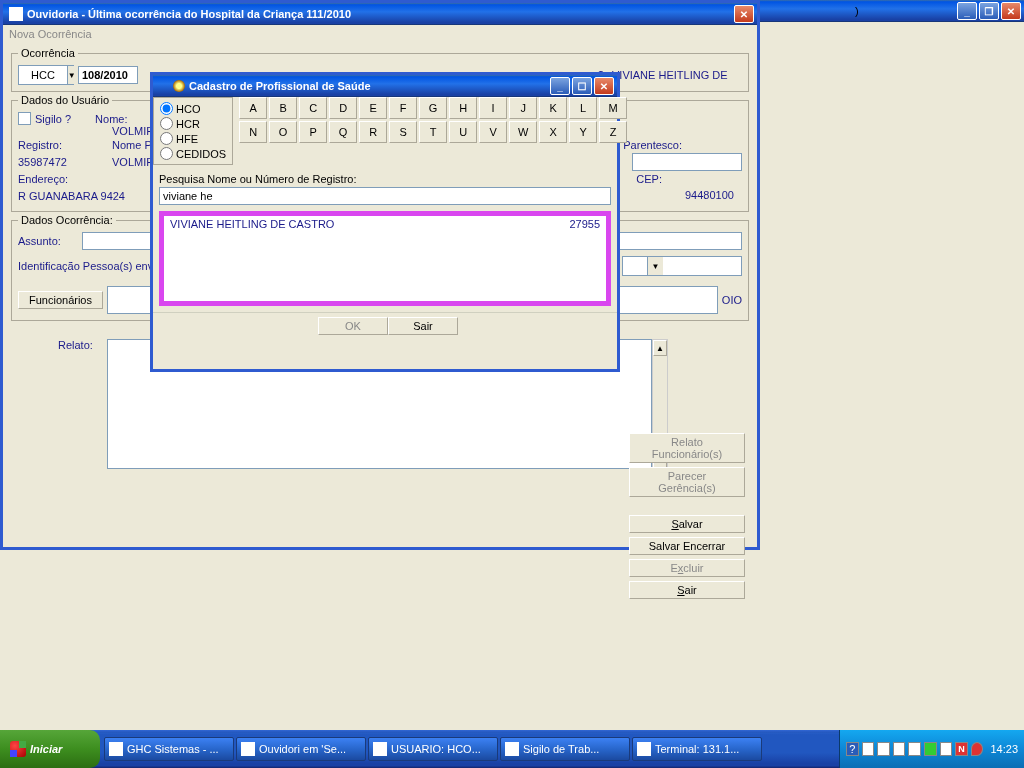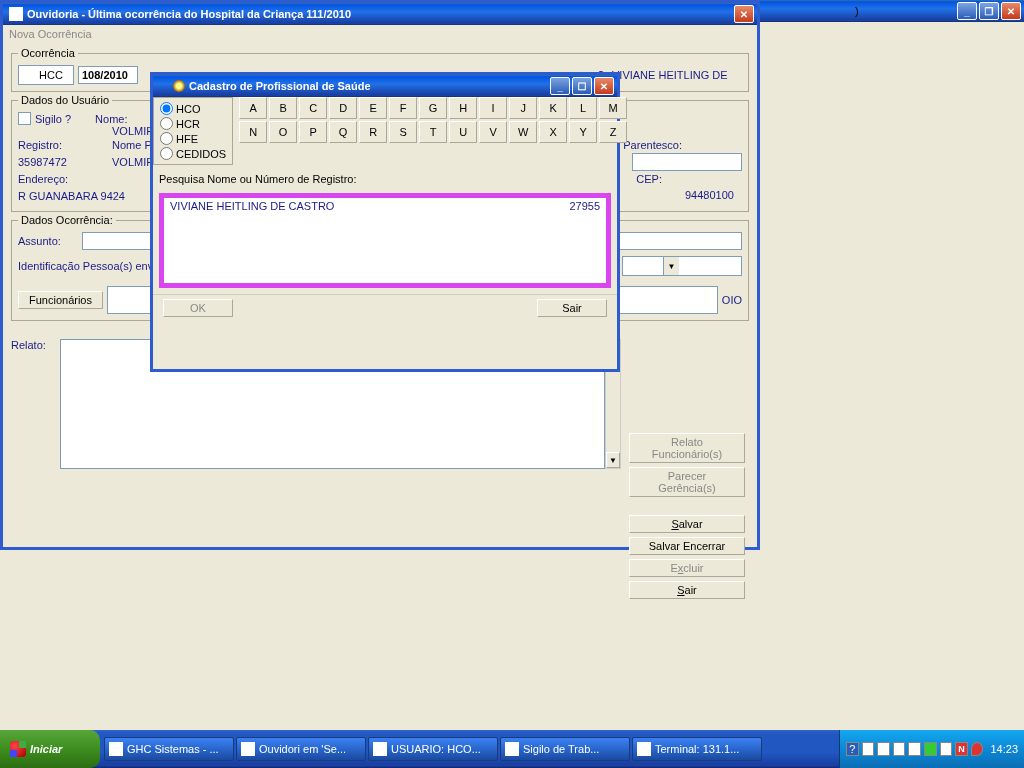--- a/index.html
+++ b/index.html
@@ -58,21 +58,21 @@
   .alpha-grid { display: grid; grid-template-columns: repeat(13, 28px); grid-template-rows: repeat(2, 22px); gap: 2px; }
   .alpha-btn { background: #ece9d8; border: 1px solid #aca899; border-top-color:#fff; border-left-color:#fff; display:flex; align-items:center; justify-content:center; cursor:pointer; }
   
   .search-section { padding: 0 6px 6px 6px; margin-top: 8px; }
   .search-label { display:block; margin-bottom:2px; }
   .search-input { width: 100%; background:#fff; border:1px solid #7f9db9; padding:2px 3px; height:18px; }
   
   .result-list { margin: 0 6px 6px 6px; background: #fff; border: 5px solid #d946ef; height: 95px; }
   .result-row { display:flex; justify-content:space-between; padding:2px 6px; color:#1a1a8a; cursor:pointer; }
   
-  .cadastro-footer { display:flex; justify-content:space-between; padding: 4px 10px 6px 10px; border-top: 1px solid #d0d0c0;}
+  .cadastro-footer { display:flex; justify-content:center; padding: 4px 10px 6px 16px; border-top: 1px solid #d0d0c0;}
   
   
   .taskbar { position: absolute; bottom: 0; left: 0; right: 0; height: 38px; background: linear-gradient(to bottom, #3168d5 0%, #2b5fc9 3%, #2559c0 6%, #245bc5 10%, #2157c0 12%, #2157c0 60%, #1941a5 88%, #1941a5 94%, #13236c 100%); display: flex; align-items: stretch; }
   .start-btn { width: 100px; background: linear-gradient(to bottom, #56a639 0%, #3d8e1f 50%, #2c6e12 100%); border-radius: 0 10px 10px 0; display: flex; align-items: center; padding: 0 10px; color: #fff; font-weight: bold; font-style: italic; cursor: pointer; gap:4px; }
   .start-icon { width:16px; height:16px; background: radial-gradient(circle at 30% 30%, #f44, #a00); border-radius:3px; position:relative; }
   .start-icon::before { content:''; position:absolute; width:7px; height:7px; background:#4a4; top:0; right:0; }
   .start-icon::after { content:''; position:absolute; width:7px; height:7px; background:#44f; bottom:0; left:0; }
   
   .task-items { display:flex; flex:1; align-items:center; padding: 3px 4px; gap: 2px; }
   .task-item { height: 24px; min-width: 130px; max-width: 130px; background: linear-gradient(to bottom, #3c81f3 0%, #2866cc 50%, #1b4aa0 100%); border: 1px solid #1a3a7a; border-radius: 2px; display: flex; align-items: center; padding: 0 4px; color: #fff; gap: 4px; cursor: pointer; overflow:hidden; white-space:nowrap; }
@@ -80,21 +80,21 @@
   
   .systray { width: 185px; background: linear-gradient(to bottom, #14a8f0 0%, #0d87d6 50%, #0b6eb4 100%); border-left: 1px solid #0a3a6a; display:flex; align-items:center; justify-content:flex-end; padding: 0 6px; gap:3px; color:#fff; }
   .tray-icon { width:14px; height:14px; background:#fff; border:1px solid #888; }
   .tray-icon.green { background:#3c3; }
   .tray-icon.red { background:#d33; color:#fff; display:flex; align-items:center; justify-content:center; font-weight:bold; font-size:9px; }
   .tray-icon.shield { background:#d33; border-radius:50% 50% 50% 0; }
   
   .checkbox-stub { width:13px; height:13px; background:#fff; border:1px solid #7f9db9; display:inline-block; }
   
   .dropdown-stub { display:inline-flex; align-items:center; background:#fff; border:1px solid #7f9db9; height:20px; }
-  .dropdown-stub .dd-text { padding:0 20px; }
+  .dropdown-stub .dd-text { padding:0 12px; }
   .dropdown-stub .dd-arrow { width:16px; height:100%; background:#ece9d8; border-left:1px solid #7f9db9; display:flex; align-items:center; justify-content:center; font-size:8px; }
   
   .progress-stub { width: 80px; height: 12px; background:#fff; border:1px solid #aca899; }
 </style>
 </head>
 <body>
 
 <div class="main-titlebar">
   <span class="title-text"></span>
   <div class="title-buttons">
@@ -182,21 +182,21 @@
         <div class="input-field" style="flex:1; height:28px;"></div>
         <span class="value">OIO</span>
       </div>
     </fieldset>
 
     <div style="text-align:center; margin:2px 0;">
       <div class="progress-stub" style="display:inline-block;"></div>
     </div>
 
     <div class="row" style="align-items:flex-start;">
-      <span class="label" style="width:45px;">Relato:</span>
+      <span class="label" style="width:45px;margin-left:47px;">Relato:</span>
       <div style="display:flex;">
         <textarea class="textarea-large" style=""></textarea>
         <div class="scrollbar-stub" style="height:130px;">
           <div class="scroll-arrow">▲</div>
           <div class="scroll-arrow">▼</div>
         </div>
       </div>
     </div>
 
     <div class="right-buttons">
@@ -266,20 +266,21 @@
         <div class="alpha-btn">V</div>
         <div class="alpha-btn">W</div>
         <div class="alpha-btn">X</div>
         <div class="alpha-btn">Y</div>
         <div class="alpha-btn">Z</div>
       </div>
   </div>
 
   <div class="search-section">
     <span class="search-label">Pesquisa Nome ou Número de Registro:</span>
+    <input class="search-input" value="viviane he" style="">
   </div>
 
   <div class="result-list">
     <div class="result-row">
       <span>VIVIANE HEITLING DE CASTRO</span>
       <span>27955</span>
     </div>
   </div>
 
   <div class="cadastro-footer">

